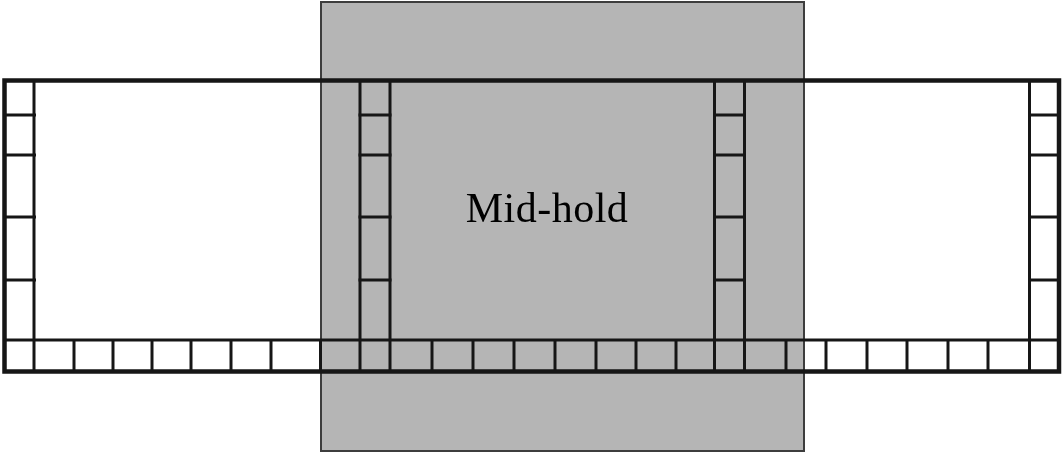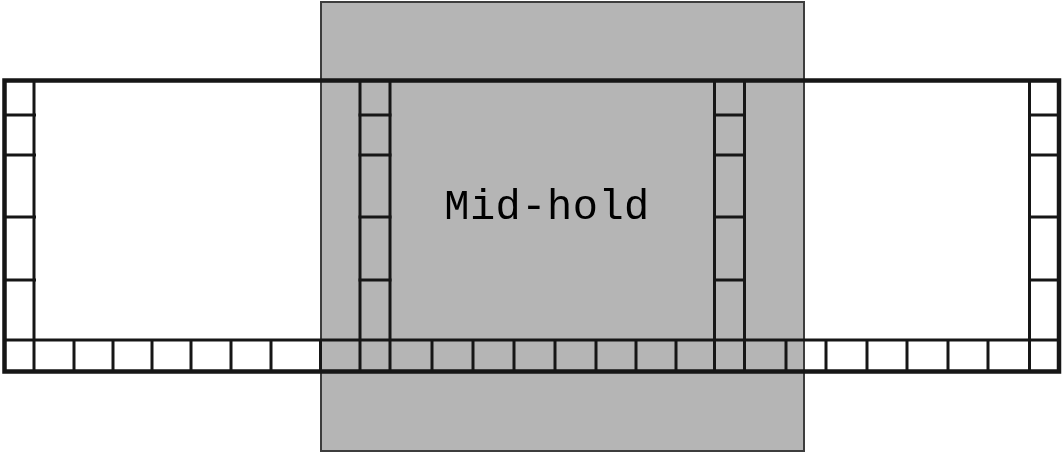--- a/index.html
+++ b/index.html
@@ -10,21 +10,21 @@
     --text: #000000;
   }
   * { margin: 0; padding: 0; box-sizing: border-box; }
   html, body { background: var(--background); }
   .stage {
     position: relative;
     width: 1063px;
     height: 455px;
     background: var(--background);
     overflow: hidden;
-    font-family: Liberation Mono, monospace;
+    font-family: Liberation Serif, serif;
   }
   .overlay {
     position: absolute;
     left: 320px;
     top: 1px;
     width: 485px;
     height: 451px;
     background: var(--overlay-fill);
     border: 2px solid var(--overlay-border);
   }

